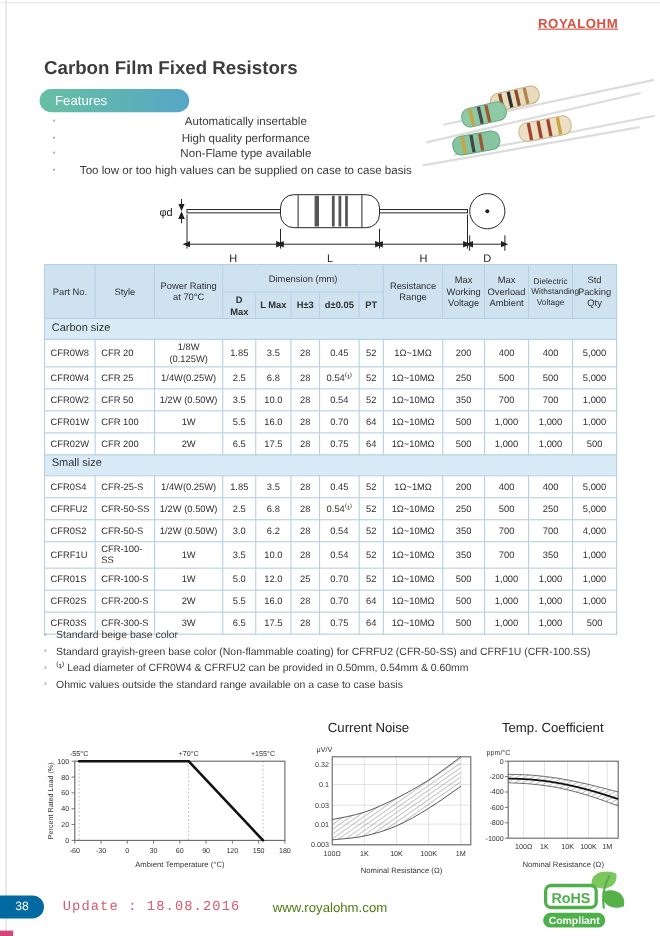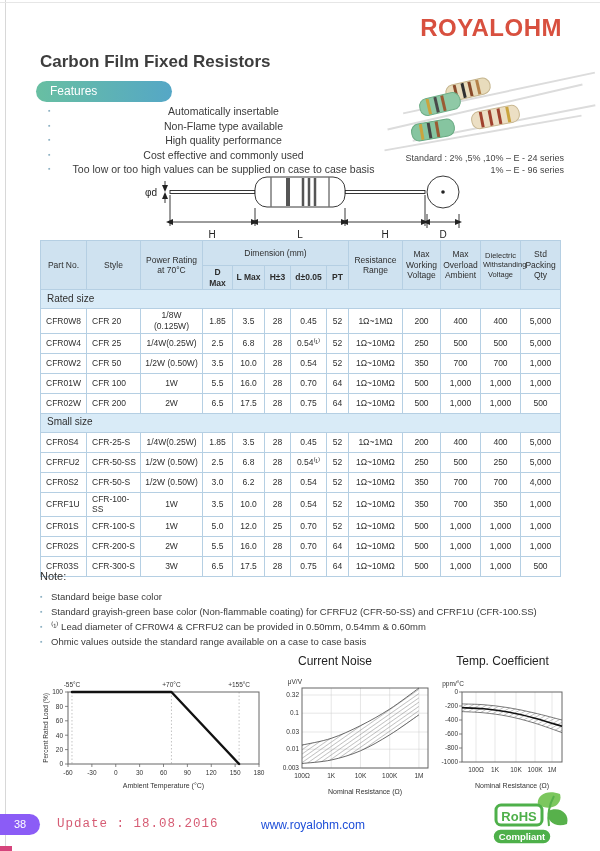--- a/index.html
+++ b/index.html
@@ -1,22 +1,22 @@
 <!DOCTYPE html>
 <html><head>
 <meta charset="utf-8">
 <style>
   html,body{margin:0;padding:0;background:#fff;}
   .page{position:relative;width:600px;height:851px;background:#ffffff;overflow:hidden;
         font-family:"Liberation Sans",sans-serif;color:#333;}
   .edge-left{position:absolute;left:5px;top:0;width:1px;height:851px;background:#d8d8d8;}
   .edge-top{position:absolute;left:0;top:2px;width:600px;height:1px;background:#e6e6e6;}
 
-  .logo{position:absolute;right:38px;top:14px;font-size:24px;font-weight:bold;
-        color:#d8503f;letter-spacing:0.5px;}
+  .logo{position:absolute;right:38px;top:14px;font-size:12px;font-weight:bold;
+        color:#d8503f;letter-spacing:0.5px;text-decoration:underline;}
   .title{position:absolute;left:40px;top:52px;margin:0;font-size:17px;font-weight:bold;color:#3d3d3d;}
   .features-badge{position:absolute;left:36px;top:81px;width:122px;padding:3px 0 4px 14px;
         border-radius:13px;color:#fff;font-size:12px;
         background:linear-gradient(90deg,#68bfa2,#55a7c6);}
   ul.bullets{list-style:none;margin:0;padding:0;}
   ul.bullets li{position:relative;padding-left:11px;color:#3a3a3a;}
   ul.bullets li:before{content:"▪";position:absolute;left:0;top:0;color:#8fb2c4;font-size:7px;}
   .features{position:absolute;left:48px;top:104px;font-size:10.5px;line-height:14.5px;width:340px;text-align:center;}
 
   .photo{position:absolute;left:393px;top:68px;width:205px;height:100px;}
@@ -48,44 +48,43 @@
 
   .chart-title{position:absolute;top:654px;font-size:12px;color:#222;text-align:center;}
   .t1{left:40px;width:225px;}
   .t2{left:250px;width:170px;}
   .t3{left:420px;width:165px;}
   .chart{position:absolute;top:672px;}
   .c1{left:40px;}
   .c2{left:272px;}
   .c3{left:424px;}
 
-  .page-badge{position:absolute;left:0;top:814px;width:40px;height:21px;background:#8b5cf6;
+  .page-badge{position:absolute;left:0;top:814px;width:40px;height:21px;background:#0369a1;
         border-radius:0 11px 11px 0;color:#fff;font-size:11px;line-height:21px;text-align:center;}
   .update{position:absolute;left:57px;top:817px;font-family:"Liberation Mono",monospace;
         font-size:12.5px;color:#d65c74;letter-spacing:1px;}
   .website{position:absolute;left:50%;transform:translateX(-50%);top:818px;
-        font-size:12px;color:#1d4ed8;margin-left:13px;}
+        font-size:12px;color:#4d7c0f;}
   .rohs{position:absolute;right:30px;top:792px;}
   .corner{position:absolute;left:0;top:846px;width:12px;height:5px;background:#d6447c;}
 </style>
 </head>
 <body>
 
 <div class="page">
   <div class="edge-left"></div>
   <div class="edge-top"></div>
 
   <div class="logo">ROYALOHM</div>
   <h1 class="title">Carbon Film Fixed Resistors</h1>
   <div class="features-badge">Features</div>
   <ul class="bullets features" id="features-list">
       <li>Automatically insertable</li>
+      <li>High quality performance</li>
       <li>Non-Flame type available</li>
-      <li>High quality performance</li>
-      <li>Cost effective and commonly used</li>
       <li>Too low or too high values can be supplied on case to case basis</li>
     </ul>
 
   <div class="photo">
     <div class="lead" style="top:24px;left:8px;width:196px;transform:rotate(-12deg);"></div>
     <div class="lead" style="top:38px;left:-8px;width:200px;transform:rotate(-13deg);"></div>
     <div class="lead" style="top:54px;left:18px;width:186px;transform:rotate(-11deg);"></div>
     <div class="lead" style="top:64px;left:-10px;width:200px;transform:rotate(-10deg);"></div>
     <div class="res" style="left:52px;top:13px;width:44px;height:15px;border-radius:8px;background:#e8dcbc;border:1px solid #c4b48c;transform:rotate(-13deg);">
       <span class="band" style="left:8px;background:#8a4b2b;"></span>
@@ -104,24 +103,20 @@
       <span class="band" style="left:26px;background:#a0422e;"></span>
       <span class="band" style="left:35px;background:#caa43e;"></span>
     </div>
     <div class="res" style="left:18px;top:53px;width:42px;height:16px;border-radius:8px;background:#86c5a0;border:1px solid #67a981;transform:rotate(-10deg);">
       <span class="band" style="left:8px;background:#caa43e;"></span>
       <span class="band" style="left:16px;background:#444444;"></span>
       <span class="band" style="left:24px;background:#9a5b33;"></span>
     </div>
   </div>
 
-  <div class="standard">
-    <div>Standard : 2% ,5% ,10% – E - 24 series</div>
-    <div>1% – E - 96 series</div>
-  </div>
 
   <svg class="diagram" width="340" height="78" viewBox="0 0 340 78">
     <defs>
       <marker id="arr" markerWidth="8" markerHeight="8" refX="4" refY="3" orient="auto" markerUnits="userSpaceOnUse">
         <path d="M0,0 L7,3 L0,6 Z" fill="#222"></path>
       </marker>
       <marker id="arrS" markerWidth="8" markerHeight="8" refX="3" refY="3" orient="auto-start-reverse" markerUnits="userSpaceOnUse">
         <path d="M0,0 L7,3 L0,6 Z" fill="#222"></path>
       </marker>
     </defs>
@@ -190,21 +185,21 @@
       <tr>
         <th>D Max</th>
         <th>L Max</th>
         <th>H±3</th>
         <th>d±0.05</th>
         <th>PT</th>
       </tr>
     </thead>
     <tbody id="table-body">
         <tr class="section-row">
-          <td colspan="13">Rated size</td>
+          <td colspan="13">Carbon size</td>
         </tr>
         <tr class="data-row">
           <td class="al">CFR0W8</td>
           <td class="al">CFR 20</td>
           <td>1/8W (0.125W)</td>
           <td>1.85</td>
           <td>3.5</td>
           <td>28</td>
           <td>0.45</td>
           <td>52</td>
@@ -379,21 +374,20 @@
           <td>1Ω~10MΩ</td>
           <td>500</td>
           <td>1,000</td>
           <td>1,000</td>
           <td>500</td>
         </tr>
       </tbody>
   </table>
 
   <div class="note">
-    <div class="note-title">Note:</div>
     <ul class="bullets" id="note-list">
         <li>Standard beige base color</li>
         <li>Standard grayish-green base color (Non-flammable coating) for CFRFU2 (CFR-50-SS) and CFRF1U (CFR-100.SS)</li>
         <li>⁽¹⁾ Lead diameter of CFR0W4 &amp; CFRFU2 can be provided in 0.50mm, 0.54mm &amp; 0.60mm</li>
         <li>Ohmic values outside the standard range available on a case to case basis</li>
       </ul>
   </div>
 
   <div class="chart-title t2">Current Noise</div>
   <div class="chart-title t3">Temp. Coefficient</div>

